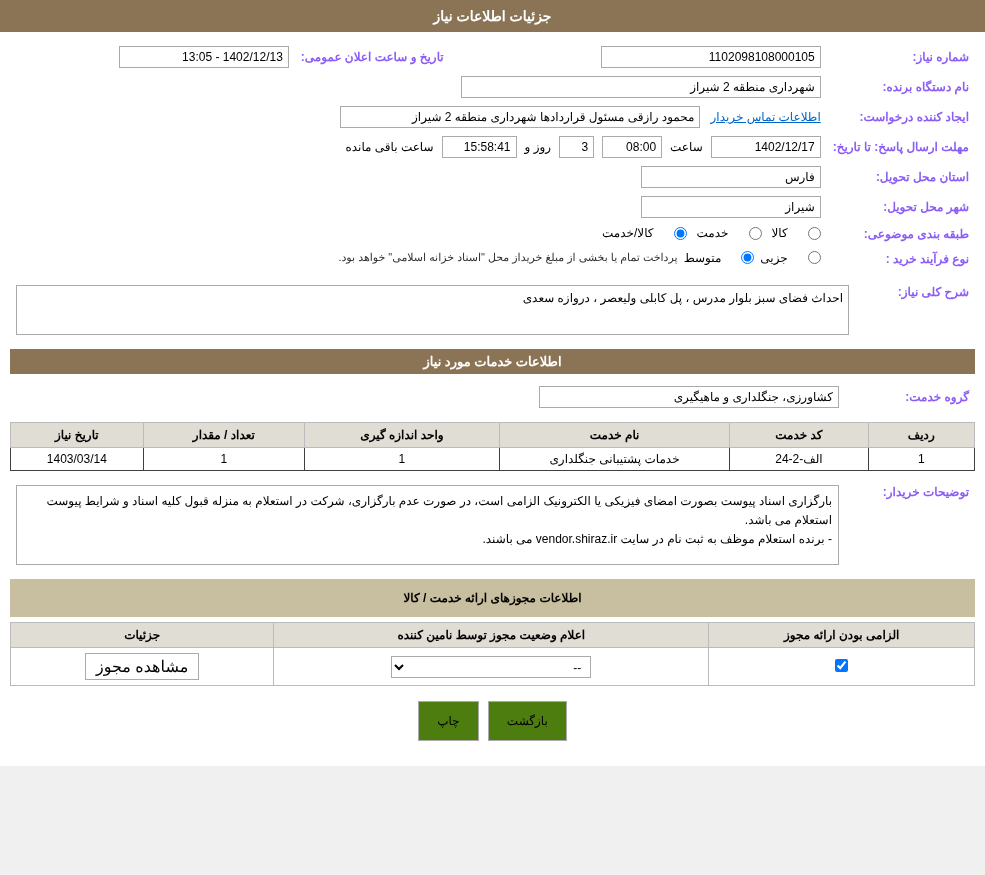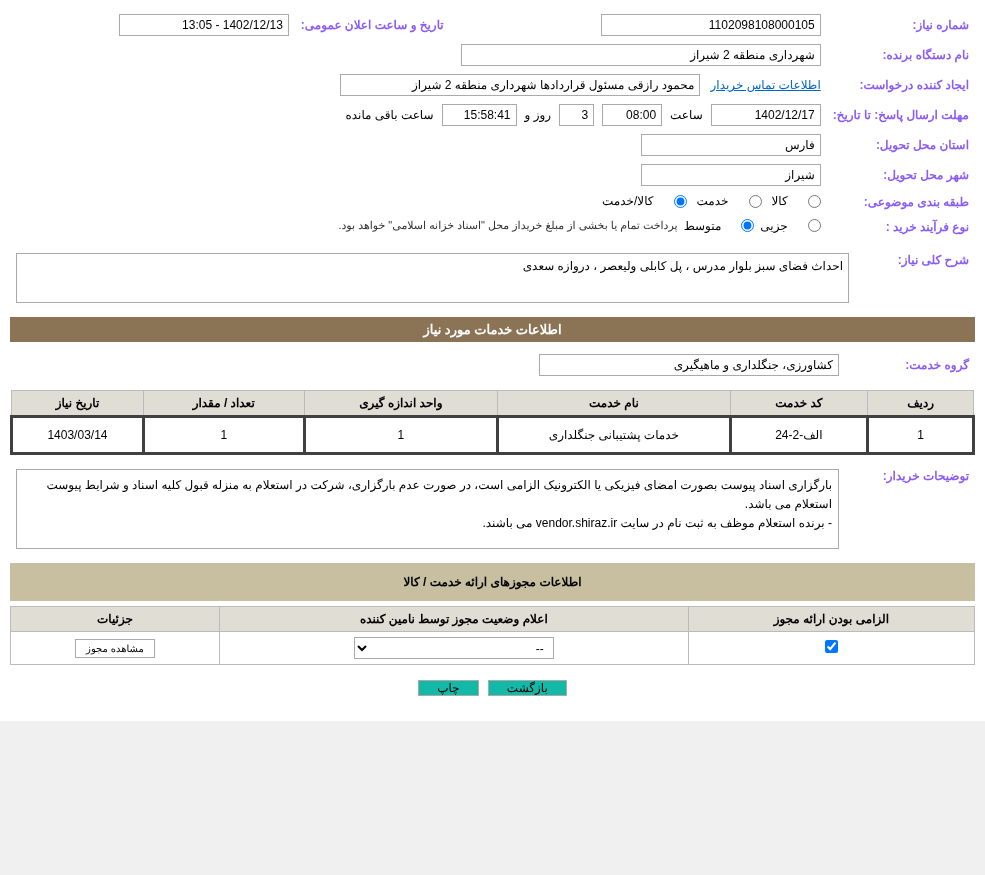--- a/index.html
+++ b/index.html
@@ -84,22 +84,22 @@
     }
     .services-table th {
       background: #e0ddd5;
       border: 1px solid #bbb;
       padding: 5px 20px;
       text-align: center;
       font-weight: bold;
       font-size: 12px;
     }
     .services-table td {
-      border: 3px solid #404040;
-      padding: 10px 8px;
+      border: 1px solid #404040;
+      padding: 4px 8px;
       text-align: center;
       font-size: 12px;
     }
     .notes-box {
       border: 1px solid #aaa;
       background: #fff;
       padding: 6px;
       min-height: 80px;
       text-align: right;
       direction: rtl;
@@ -125,26 +125,26 @@
       padding: 5px 8px;
       text-align: center;
       font-size: 12px;
     }
     .btn-view {
       background: #fff;
       border: 1px solid #aaa;
       padding: 3px 10px;
       cursor: pointer;
       font-family: Tahoma, Arial, sans-serif;
-      font-size: 10px;
+      font-size: 16px;
     }
     .btn-primary {
-      background: #14b8a6;
-      border: 1px solid #aaa;
-      padding: 0 18px;
+      background: #4d7c0f;
+      border: 1px solid #aaa;
+      padding: 12px 18px;
       cursor: pointer;
       font-family: Tahoma, Arial, sans-serif;
       font-size: 12px;
       margin: 0 3px;
     }
     .footer-buttons {
       text-align: center;
       padding: 15px;
     }
     .section-sub-title {
@@ -160,20 +160,23 @@
     }
     .checkbox-cell {
       text-align: center;
     }
   </style>
 </head>
 <body>
 
 <div class="page-wrapper">
 
+  <div class="header-bar">
+    <span>جزئیات اطلاعات نیاز</span>
+  </div>
 
   <div class="main-content">
 
     <table class="form-table">
 
       <tbody>
           <tr>
         <td class="label-cell">شماره نیاز:</td>
         <td class="value-cell">
           <input type="text" class="input-box input-wide" readonly="" style="width: 220px;" value="1102098108000105">

